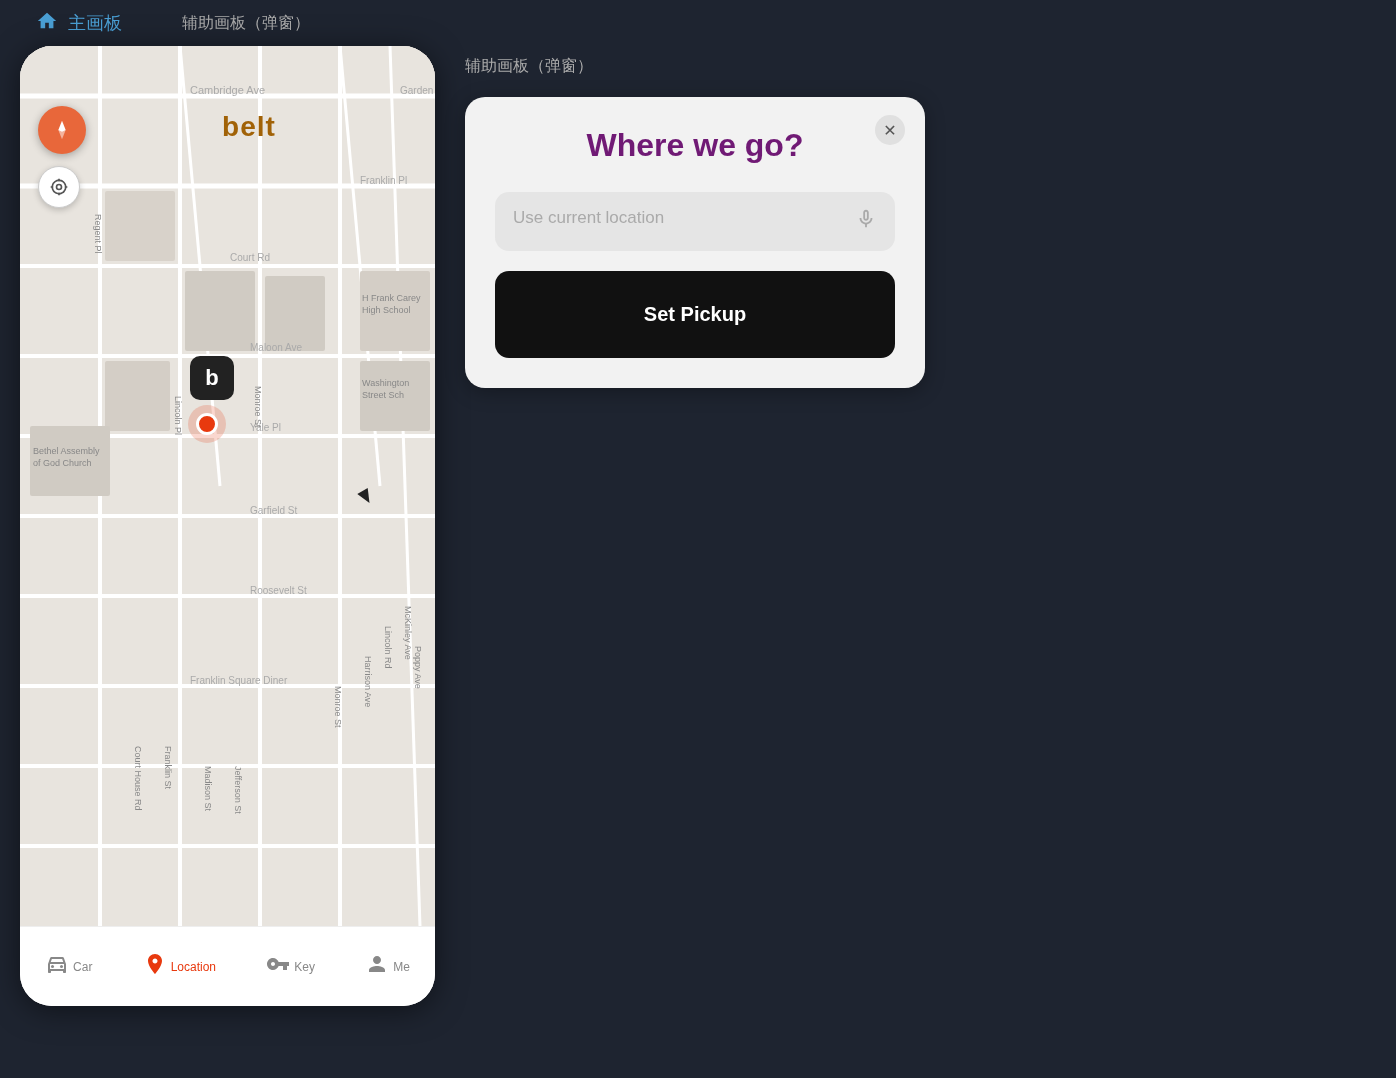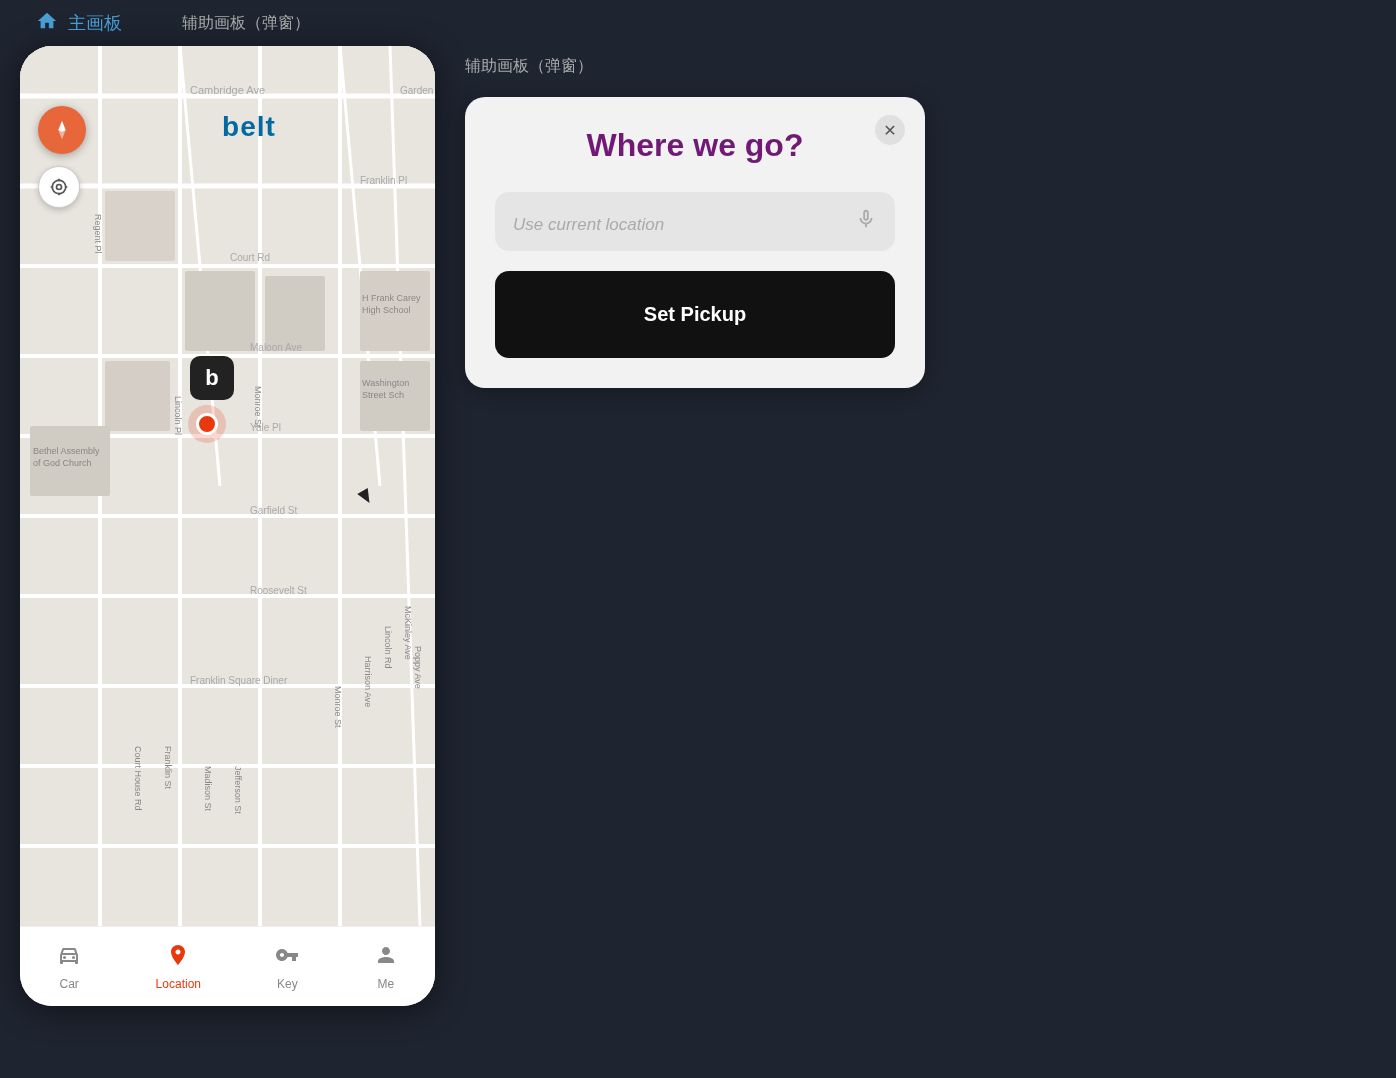--- a/index.html
+++ b/index.html
@@ -76,21 +76,21 @@
     }
 
     
     .belt-label {
       position: absolute;
       top: 65px;
       left: 50%;
       transform: translateX(-10%);
       font-size: 28px;
       font-weight: 900;
-      color: #0369a1;
+      color: #a16207;
       letter-spacing: 1px;
     }
 
     
     .map-btn-compass {
       position: absolute;
       top: 60px;
       left: 18px;
       width: 48px;
       height: 48px;
@@ -166,21 +166,21 @@
       background: #fff;
       border-top: 1px solid #eee;
       display: flex;
       align-items: center;
       justify-content: space-around;
       position: absolute;
       bottom: 0;
     }
     .nav-item {
       display: flex;
-      flex-direction: column;
+      flex-direction: row;
       align-items: center;
       gap: 4px;
       cursor: pointer;
     }
     .nav-item-label {
       font-size: 12px;
       color: #888;
     }
     .nav-item.active .nav-item-label {
       color: #e8390e;
@@ -232,24 +232,23 @@
       font-weight: 700;
       text-align: center;
       color: #701a75;
       margin-bottom: 28px;
     }
     .popup-input-wrap {
       background: #e5e5e5;
       border-radius: 14px;
       padding: 16px 18px;
       display: flex;
-      align-items: flex-end;
+      align-items: flex-start;
       justify-content: space-between;
       margin-bottom: 20px;
-      font-style: italic;
     }
     .popup-input-text {
       color: #aaa;
       font-size: 17px;
     }
     .mic-icon {
       color: #aaa;
       font-size: 20px;
     }
     .popup-btn {

